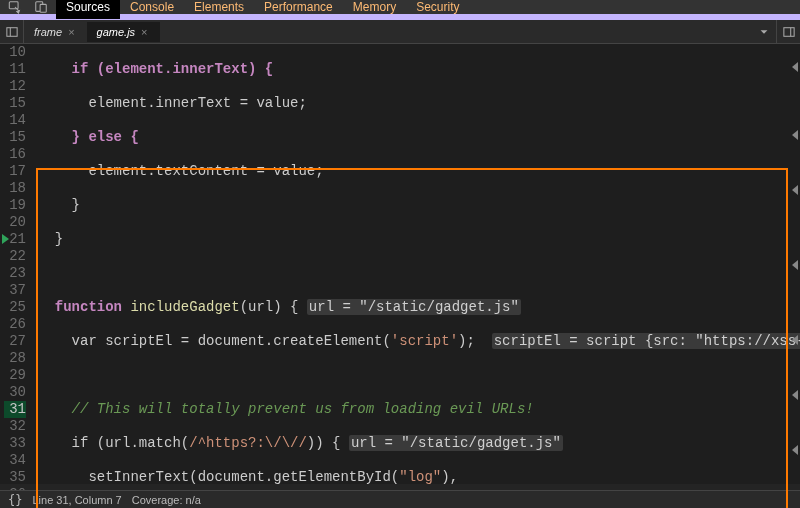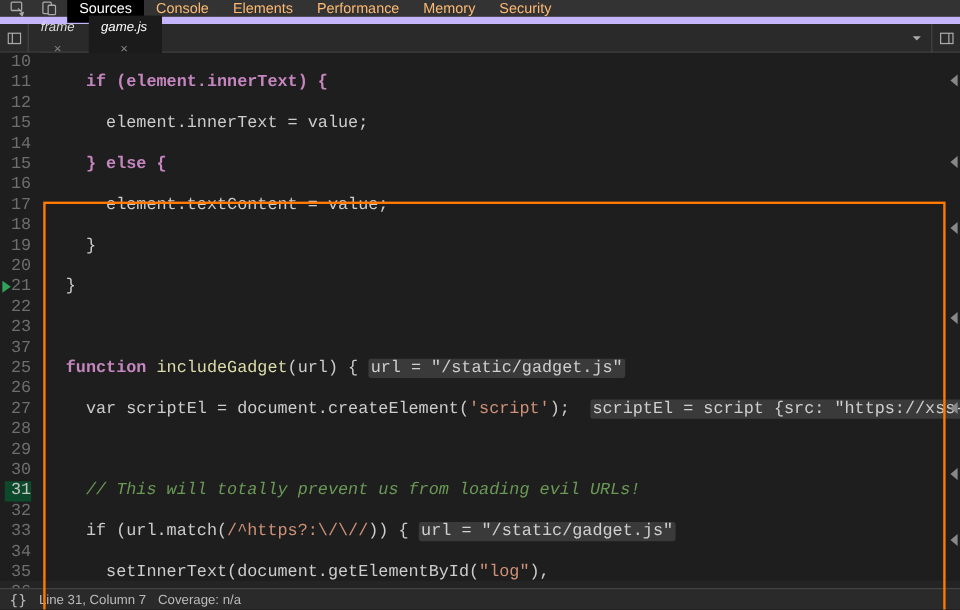--- a/index.html
+++ b/index.html
@@ -4,21 +4,21 @@
 <style>
   * { margin: 0; padding: 0; box-sizing: border-box; }
   body { background: #242424; color: #ccc; font-family: "Segoe UI", Arial, sans-serif; font-size: 11px; width: 800px; height: 508px; overflow: hidden; position: relative; }
   .top-tabs { display: flex; align-items: center; background: #333; border-bottom: 6px solid #c4b5fd; height: 20px; padding-left: 4px; }
   .dev-btn { width: 22px; height: 22px; display:flex; align-items:center; justify-content:center; margin-right:4px; cursor:pointer; }
   .dev-btn svg { width:14px; height:14px; }
   .top-tab { padding: 5px 10px; color: #fdba74; cursor: pointer; font-size: 12px; }
   .top-tab.active { background: #000; color: #fff; }
   .sub-tabs { display: flex; align-items: center; background: #2a2a2a; border-bottom: 1px solid #444; height: 24px; }
   .side-btn { width: 24px; height: 24px; display:flex; align-items:center; justify-content:center; cursor:pointer; border-right:1px solid #444;}
-  .sub-tab { padding: 4px 12px 4px 10px; color: #ddd; font-style: italic; font-size: 11px; display:flex; align-items:center; gap:6px; cursor:pointer;flex-direction:column; }
+  .sub-tab { padding: 4px 12px 4px 10px; color: #ddd; font-style: italic; font-size: 11px; display:flex; align-items:center; gap:6px; cursor:pointer; }
   .sub-tab.active { background: #1b1b1b; color: #fff; }
   .close-x { font-style: normal; color:#888; font-size:11px; }
   .editor { display: flex; height: 440px; font-family: Consolas, "Courier New", monospace; font-size: 14px; line-height: 17px; position: relative; background:#1e1e1e;}
   .gutter { background: #1e1e1e; text-align: right; color: #6e6e6e; padding: 0 6px 0 4px; user-select:none; position:relative; width: 32px;}
   .gutter .ln { height:17px; position:relative; }
   .gutter .ln.hl { background:#0d4a2b; color:#c5c5c5; }
   .arrow { position:absolute; left:-2px; top:3px; width:0; height:0; border-top:5px solid transparent; border-bottom:5px solid transparent; border-left:7px solid #2fa35a; }
   .code { flex:1; overflow:hidden; white-space: pre; padding-left: 6px; position:relative;}
   .code .line { height:17px; }
   .c-kw { color: #c586c0; font-weight: bold; }

